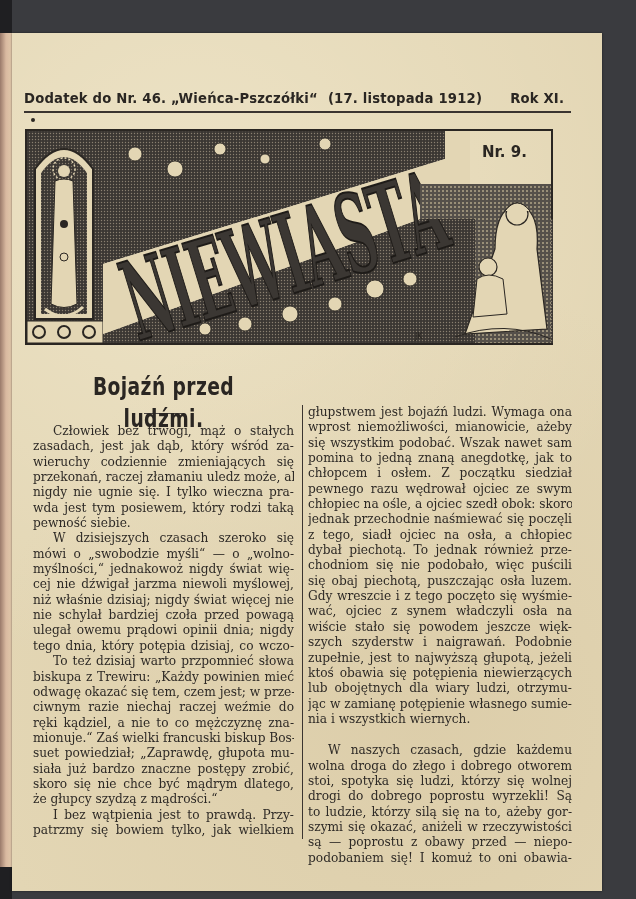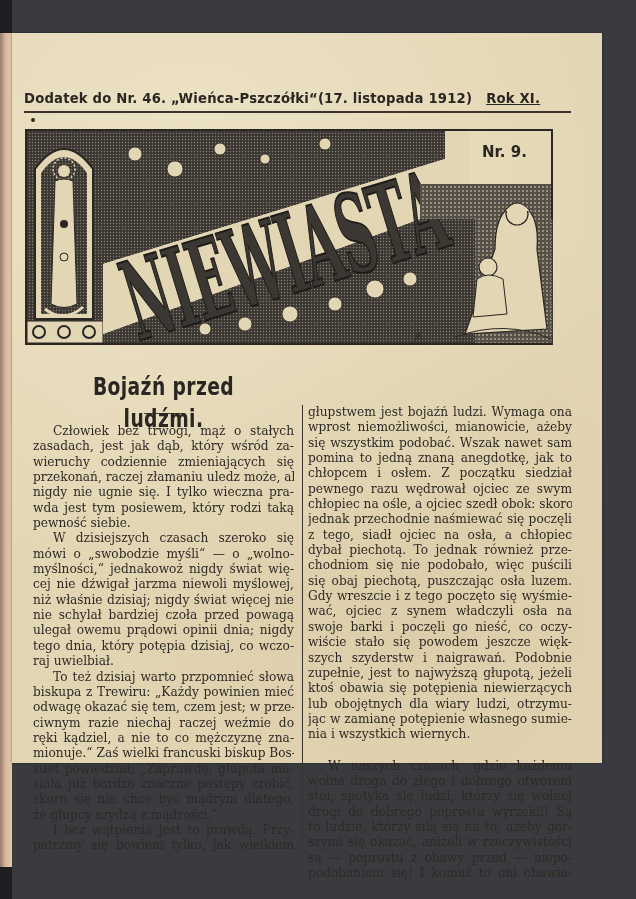--- a/index.html
+++ b/index.html
@@ -13,35 +13,35 @@
     position: absolute; left: 0; top: 33px; width: 12px; height: 834px;
     background: linear-gradient(90deg, #9a7a6a 0%, #d9b9a0 50%, #e2c9ab 100%);
   }
   .binding-dark {
     position: absolute; left: 0; top: 0; width: 12px; height: 33px; background: #1f1f22;
   }
   .binding-dark2 {
     position: absolute; left: 0; top: 867px; width: 12px; height: 32px; background: #1f1f22;
   }
   .page {
-    position: absolute; left: 12px; top: 33px; width: 590px; height: 730px;
+    position: absolute; left: 12px; top: 33px; width: 590px; height: 858px;
     background: #e3d6b4;
     background-image:
       radial-gradient(circle at 30% 20%, rgba(255,250,230,0.35), transparent 60%),
       radial-gradient(circle at 70% 80%, rgba(200,180,140,0.25), transparent 55%);
     box-shadow: 0 0 2px rgba(0,0,0,0.5);
   }
   .header-line {
     position: absolute; left: 12px; top: 58px; width: 547px; height: 18px;
     display: flex; align-items: baseline; white-space: nowrap;
     font-family: "DejaVu Sans", sans-serif; font-weight: bold; font-size: 13.2px; color: #2a2622;
     letter-spacing: 0.2px;
   }
-  .header-line .rok { margin-left: 14px; text-decoration: underline; }
-  .header-line .date { }
+  .header-line .rok { margin-left: 28px; }
+  .header-line .date { margin-left: 10px; }
   .header-rule {
     position: absolute; left: 12px; top: 78px; width: 547px; height: 2px; background: #3a3430;
   }
   .dot {
     position: absolute; left: 19px; top: 85px; width: 4px; height: 4px; border-radius: 50%; background: #2a2622;
   }
   .masthead {
     position: absolute; left: 13px; top: 96px; width: 528px; height: 216px;
   }
   .nr {
@@ -168,21 +168,20 @@
         <span class="line">wda jest tym posiewem, który rodzi taką</span>
         <span class="line last">pewność siebie.</span>
         <span class="line indent">W dzisiejszych czasach szeroko się</span>
         <span class="line">mówi o „swobodzie myśli“ — o „wolno-</span>
         <span class="line">myślności,“ jednakowoż nigdy świat wię-</span>
         <span class="line">cej nie dźwigał jarzma niewoli myślowej,</span>
         <span class="line">niż właśnie dzisiaj; nigdy świat więcej nie</span>
         <span class="line">nie schylał bardziej czoła przed powagą</span>
         <span class="line">ulegał owemu prądowi opinii dnia; nigdy</span>
         <span class="line">tego dnia, który potępia dzisiaj, co wczo-</span>
-        <span class="line last">raj uwielbiał.</span>
         <span class="line indent">To też dzisiaj warto przpomnieć słowa</span>
         <span class="line">biskupa z Trewiru: „Każdy powinien mieć</span>
         <span class="line">odwagę okazać się tem, czem jest; w prze-</span>
         <span class="line">ciwnym razie niechaj raczej weźmie do</span>
         <span class="line">ręki kądziel, a nie to co mężczyznę zna-</span>
         <span class="line">mionuje.“ Zaś wielki francuski biskup Bos-</span>
         <span class="line">suet powiedział; „Zaprawdę, głupota mu-</span>
         <span class="line">siała już bardzo znaczne postępy zrobić,</span>
         <span class="line">skoro się nie chce być mądrym dlatego,</span>
         <span class="line last">że głupcy szydzą z mądrości.“</span>
@@ -202,21 +201,20 @@
         <span class="line">chłopcem i osłem. Z początku siedział</span>
         <span class="line">pewnego razu wędrował ojciec ze swym</span>
         <span class="line">chłopiec na ośle, a ojciec szedł obok: skoro</span>
         <span class="line">jednak przechodnie naśmiewać się poczęli</span>
         <span class="line">z tego, siadł ojciec na osła, a chłopiec</span>
         <span class="line">dybał piechotą. To jednak również prze-</span>
         <span class="line">chodniom się nie podobało, więc puścili</span>
         <span class="line">się obaj piechotą, puszczając osła luzem.</span>
         <span class="line">Gdy wreszcie i z tego poczęto się wyśmie-</span>
         <span class="line">wać, ojciec z synem władczyli osła na</span>
-        <span class="line">swoje barki i poczęli go nieść, co oczy-</span>
         <span class="line">wiście stało się powodem jeszcze więk-</span>
         <span class="line">szych szyderstw i naigrawań. Podobnie</span>
         <span class="line">zupełnie, jest to najwyższą głupotą, jeżeli</span>
         <span class="line">ktoś obawia się potępienia niewierzących</span>
         <span class="line">lub obojętnych dla wiary ludzi, otrzymu-</span>
         <span class="line">jąc w zamianę potępienie własnego sumie-</span>
         <span class="line last">nia i wszystkich wiernych.</span>
         <span class="line indent" style="margin-top: 16px;">W naszych czasach, gdzie każdemu</span>
         <span class="line">wolna droga do złego i dobrego otworem</span>
         <span class="line">stoi, spotyka się ludzi, którzy się wolnej</span>

